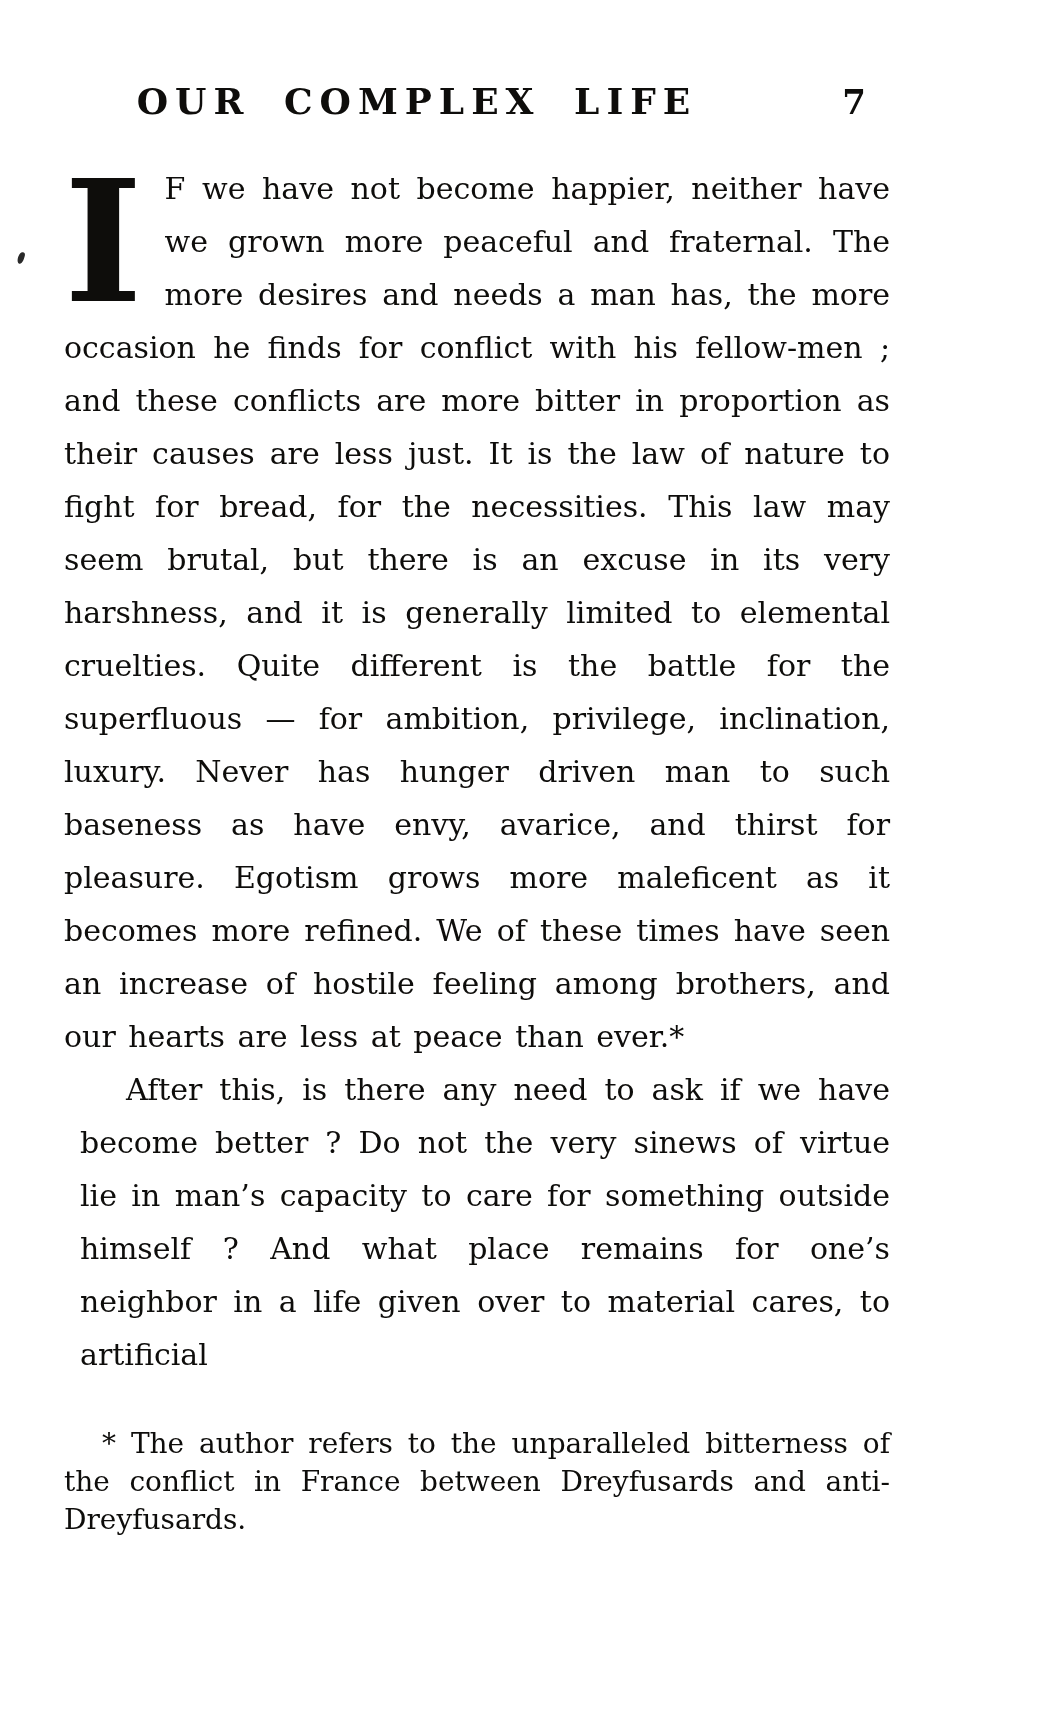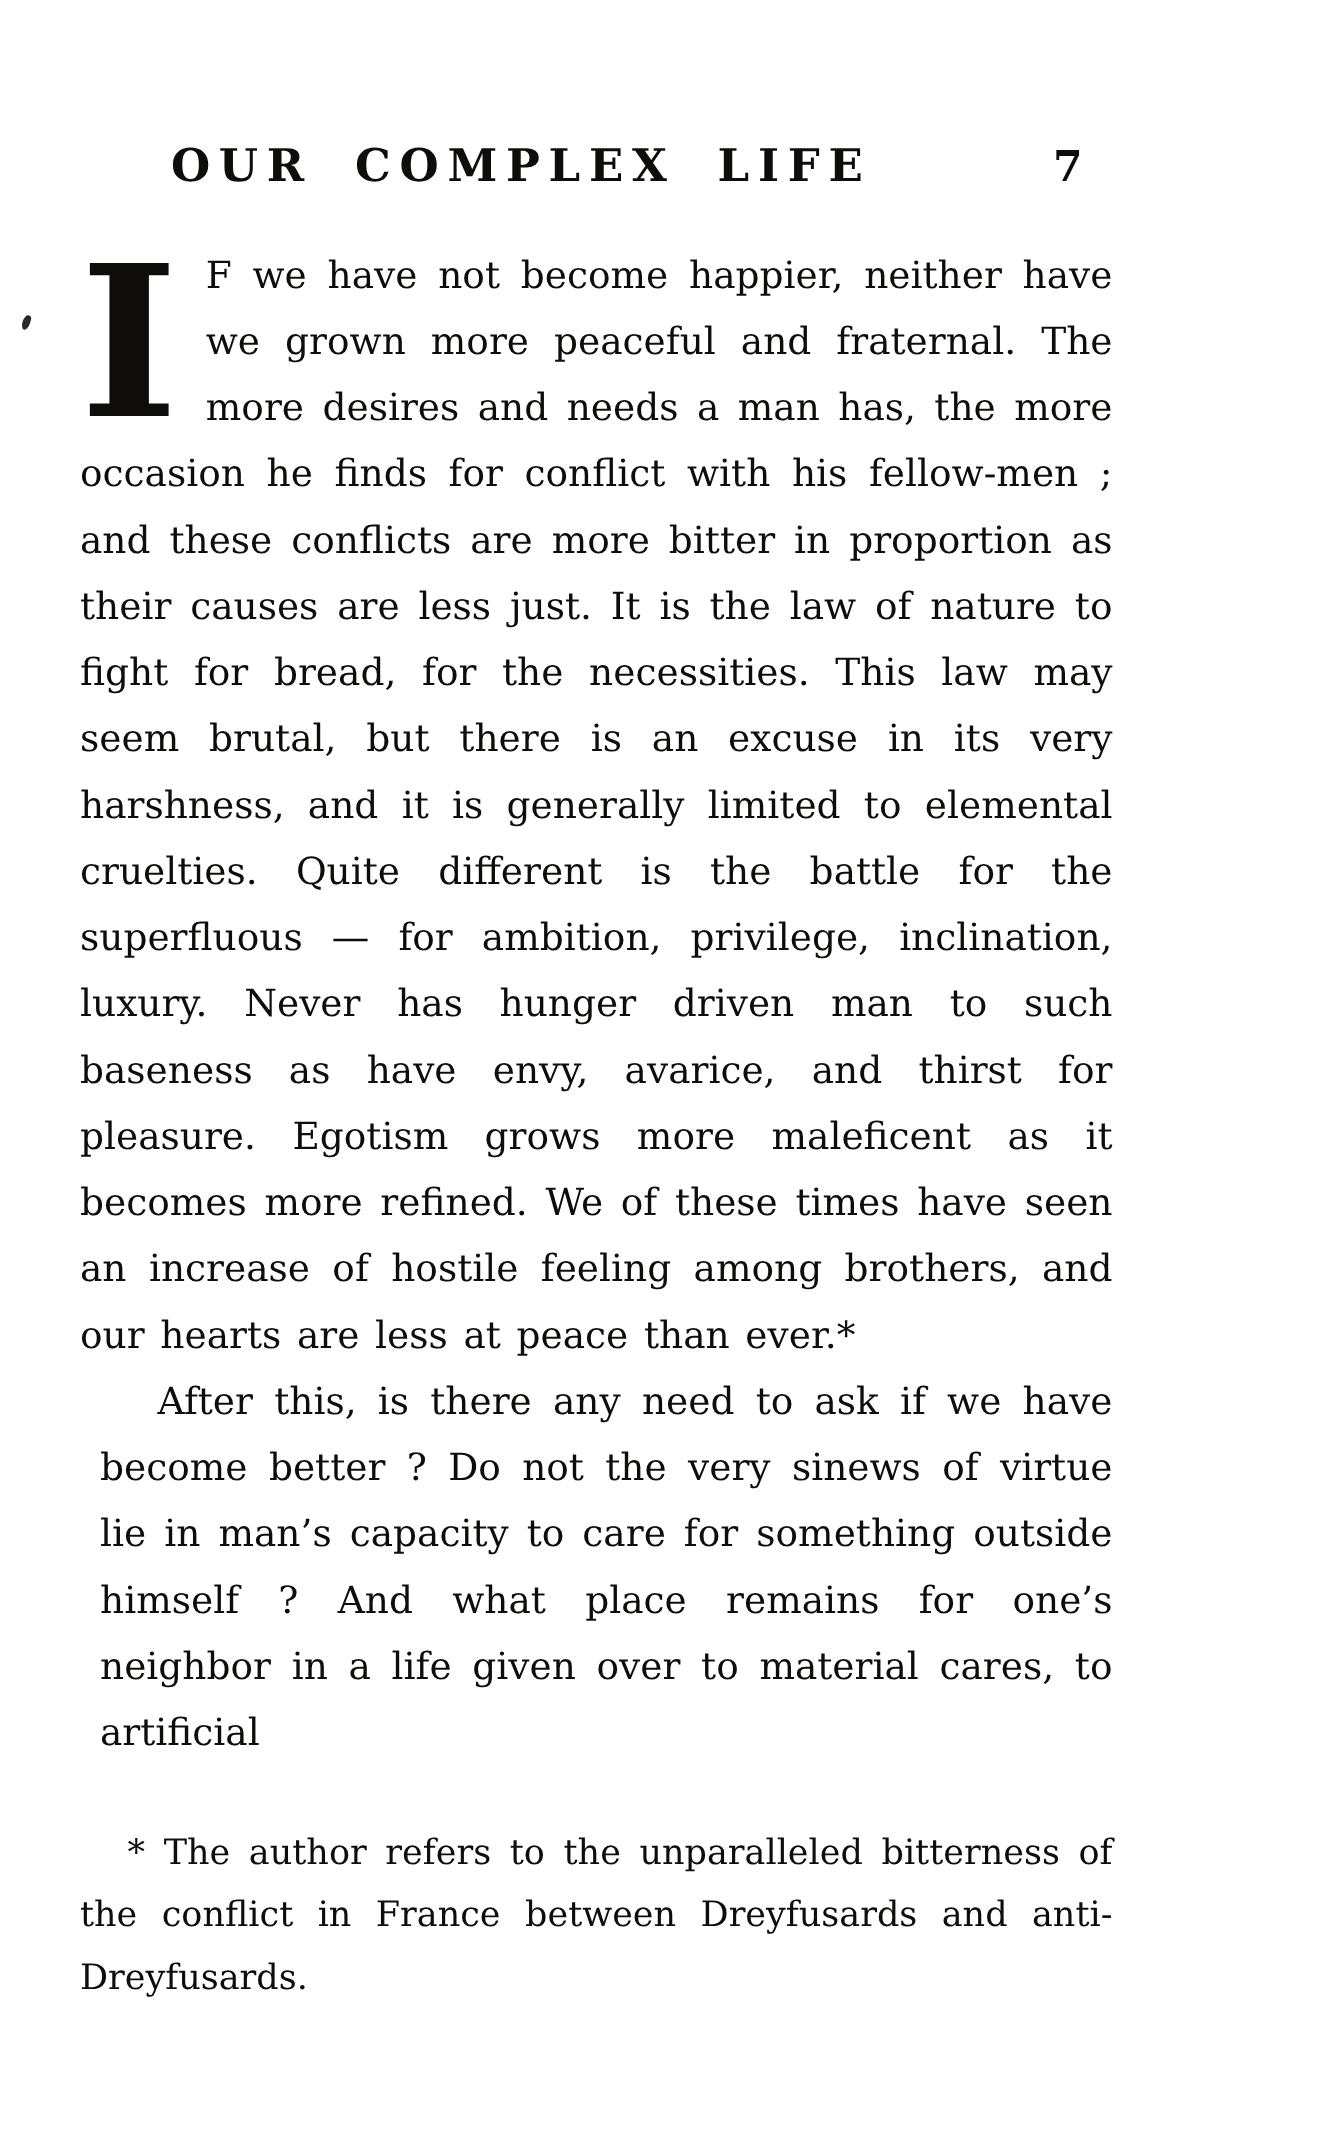--- a/index.html
+++ b/index.html
@@ -12,21 +12,21 @@
     height: 1714px;
     overflow: hidden;
     position: relative;
     font-family: "DejaVu Serif", "Liberation Serif", serif;
     color: #0e0d0b;
   }
   .page {
     position: relative;
     width: 826px;
     margin: 0 0 0 64px;
-    padding-top: 112px;
+    padding-top: 80px;
   }
   .header {
     position: relative;
     height: 54px;
     margin-bottom: 28px;
   }
   .header .title {
     position: absolute;
     left: 0;
     right: 120px;
@@ -59,21 +59,21 @@
   .dropcap {
     float: left;
     font-size: 168px;
     line-height: 132px;
     font-weight: bold;
     padding: 14px 22px 0 0;
     letter-spacing: 0;
   }
   .footnote {
     font-size: 28px;
-    line-height: 50px;
+    line-height: 38px;
     text-align: justify;
     text-indent: 38px;
     margin: 44px 0 0 0;
     word-spacing: 2px;
   }
   .artifact {
     position: absolute;
     left: 18px;
     top: 252px;
     width: 6px;

